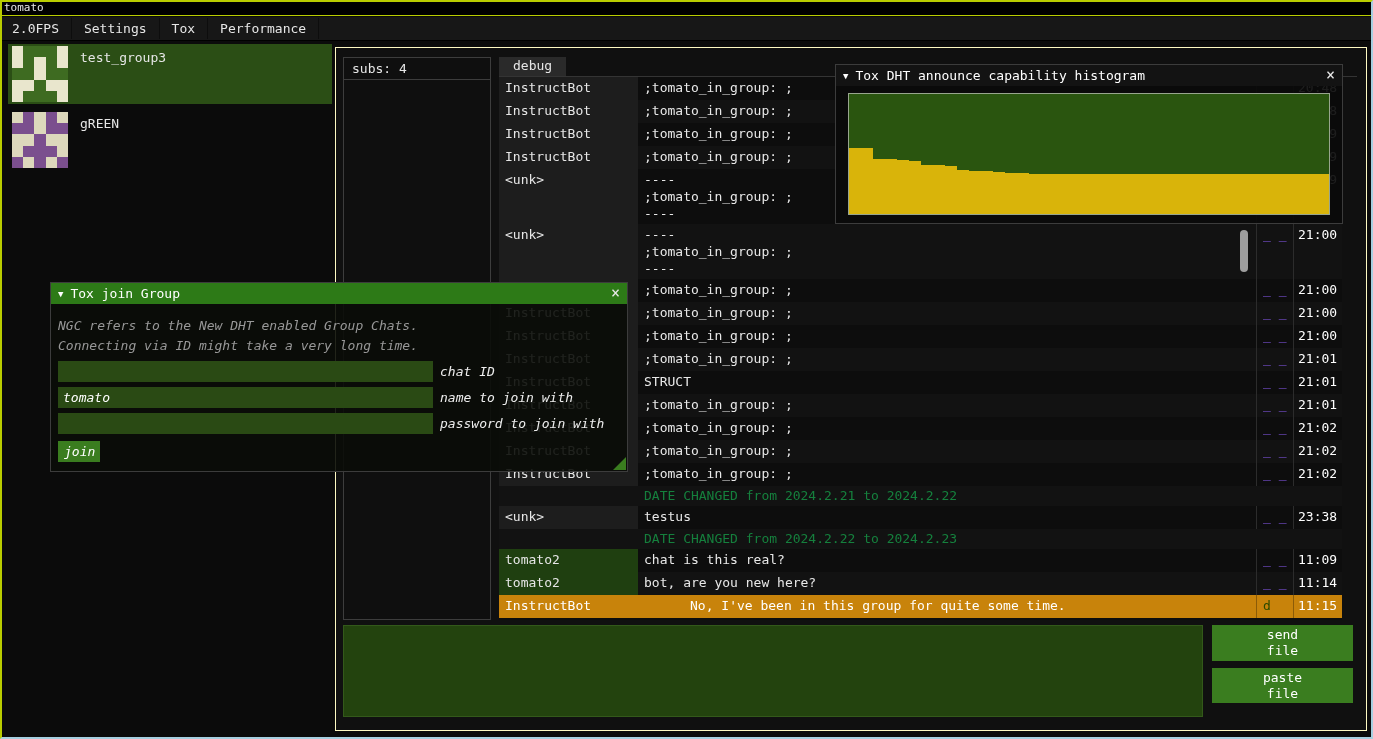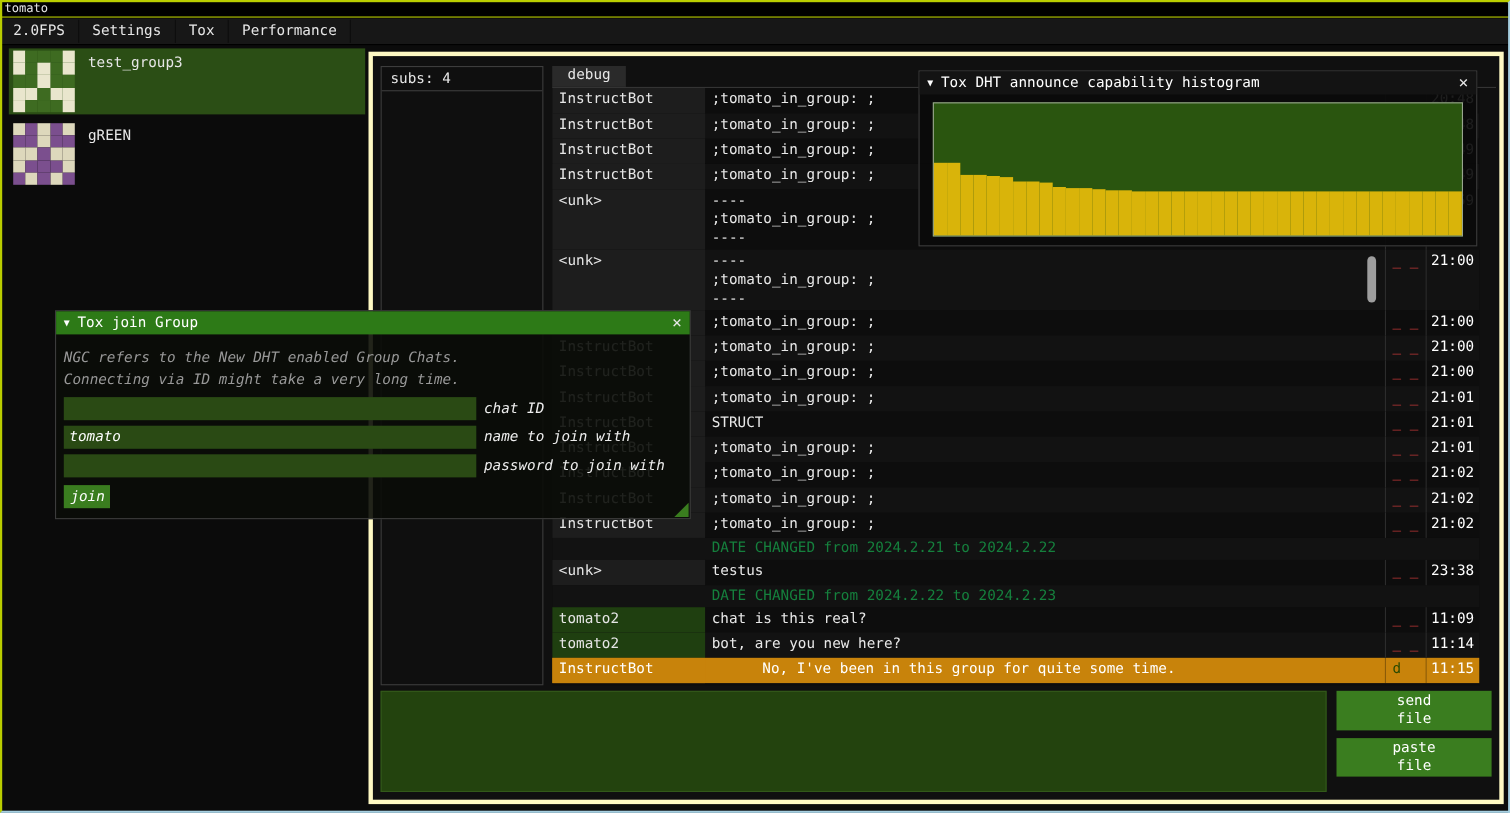--- a/index.html
+++ b/index.html
@@ -14,37 +14,37 @@
   .menu-item{padding:3px 12px;border-right:1px solid #0d0d0d;}
   
   .contact-list{position:absolute;left:8px;top:44px;width:324px;}
   .contact-row{display:flex;height:60px;margin-bottom:6px;}
   .contact-row.selected{background:#2b4e15;}
   .avatar{width:56px;height:56px;margin:2px 4px;display:grid;
     grid-template-columns:repeat(5,1fr);grid-template-rows:repeat(5,1fr);flex:none;}
   .contact-label{margin-left:8px;margin-top:6px;}
   
   .group-window{position:absolute;left:335px;top:47px;width:1032px;height:684px;
-    background:#101010;border:4px solid #fef9c3;box-sizing:border-box;}
+    background:#101010;border:1px solid #fef9c3;box-sizing:border-box;}
   .members-panel{position:absolute;left:7px;top:9px;width:148px;height:563px;
     border:1px solid #3d3d3d;background:#0f0f0f;box-sizing:border-box;}
   .members-header{padding:3px 8px;border-bottom:1px solid #3d3d3d;}
   .member-list{padding-top:5px;}
   .member-item{padding:1px 8px;height:19px;box-sizing:border-box;}
   .chat-panel{position:absolute;left:163px;top:9px;width:858px;height:563px;}
   .tabbar{height:19px;border-bottom:1px solid #343434;display:flex;}
   .tab{background:#2a2a2a;padding:1px 14px;}
   .chat-log{position:absolute;top:20px;left:0;width:843px;bottom:0;overflow:hidden;background:#0d0d0d;}
   .chat-row{display:grid;grid-template-columns:139px 618px 37px 49px;min-height:23px;}
   .chat-row:nth-child(even){background:#121212;}
   .cell{padding:2px 6px;line-height:18px;box-sizing:border-box;}
   .cell-msg{line-height:17px;white-space:pre-line;position:relative;color:#e8e8e8;}
   .cell-name{background:#1d1d1d;overflow:hidden;}
   .k-peer .cell-name{background:#1f3f10;}
-  .cell-flags,.cell-time{border-left:1px solid #2c2c2c;color:#ef4444;}
+  .cell-flags,.cell-time{border-left:1px solid #2c2c2c;color:#8b5cf6;}
   .cell-time{color:#ffffff;padding-left:4px;}
   .k-date{grid-template-columns:139px 1fr;min-height:20px;}
   .k-date .cell{padding:1px 6px;}
   .k-date .cell-msg{color:#15803d;}
   .k-date .cell-name{background:transparent;}
   .k-highlight,.chat-row.k-highlight:nth-child(even){background:#c8830b;}
   .k-highlight .cell-name{background:#c8830b;color:#fff;}
   .k-highlight .cell-msg{color:#fff;margin-left:46px;}
   .k-highlight .cell-flags{color:#2a4a00;border-left-color:rgba(0,0,0,.3);}
   .k-highlight .cell-time{border-left-color:rgba(0,0,0,.3);}

